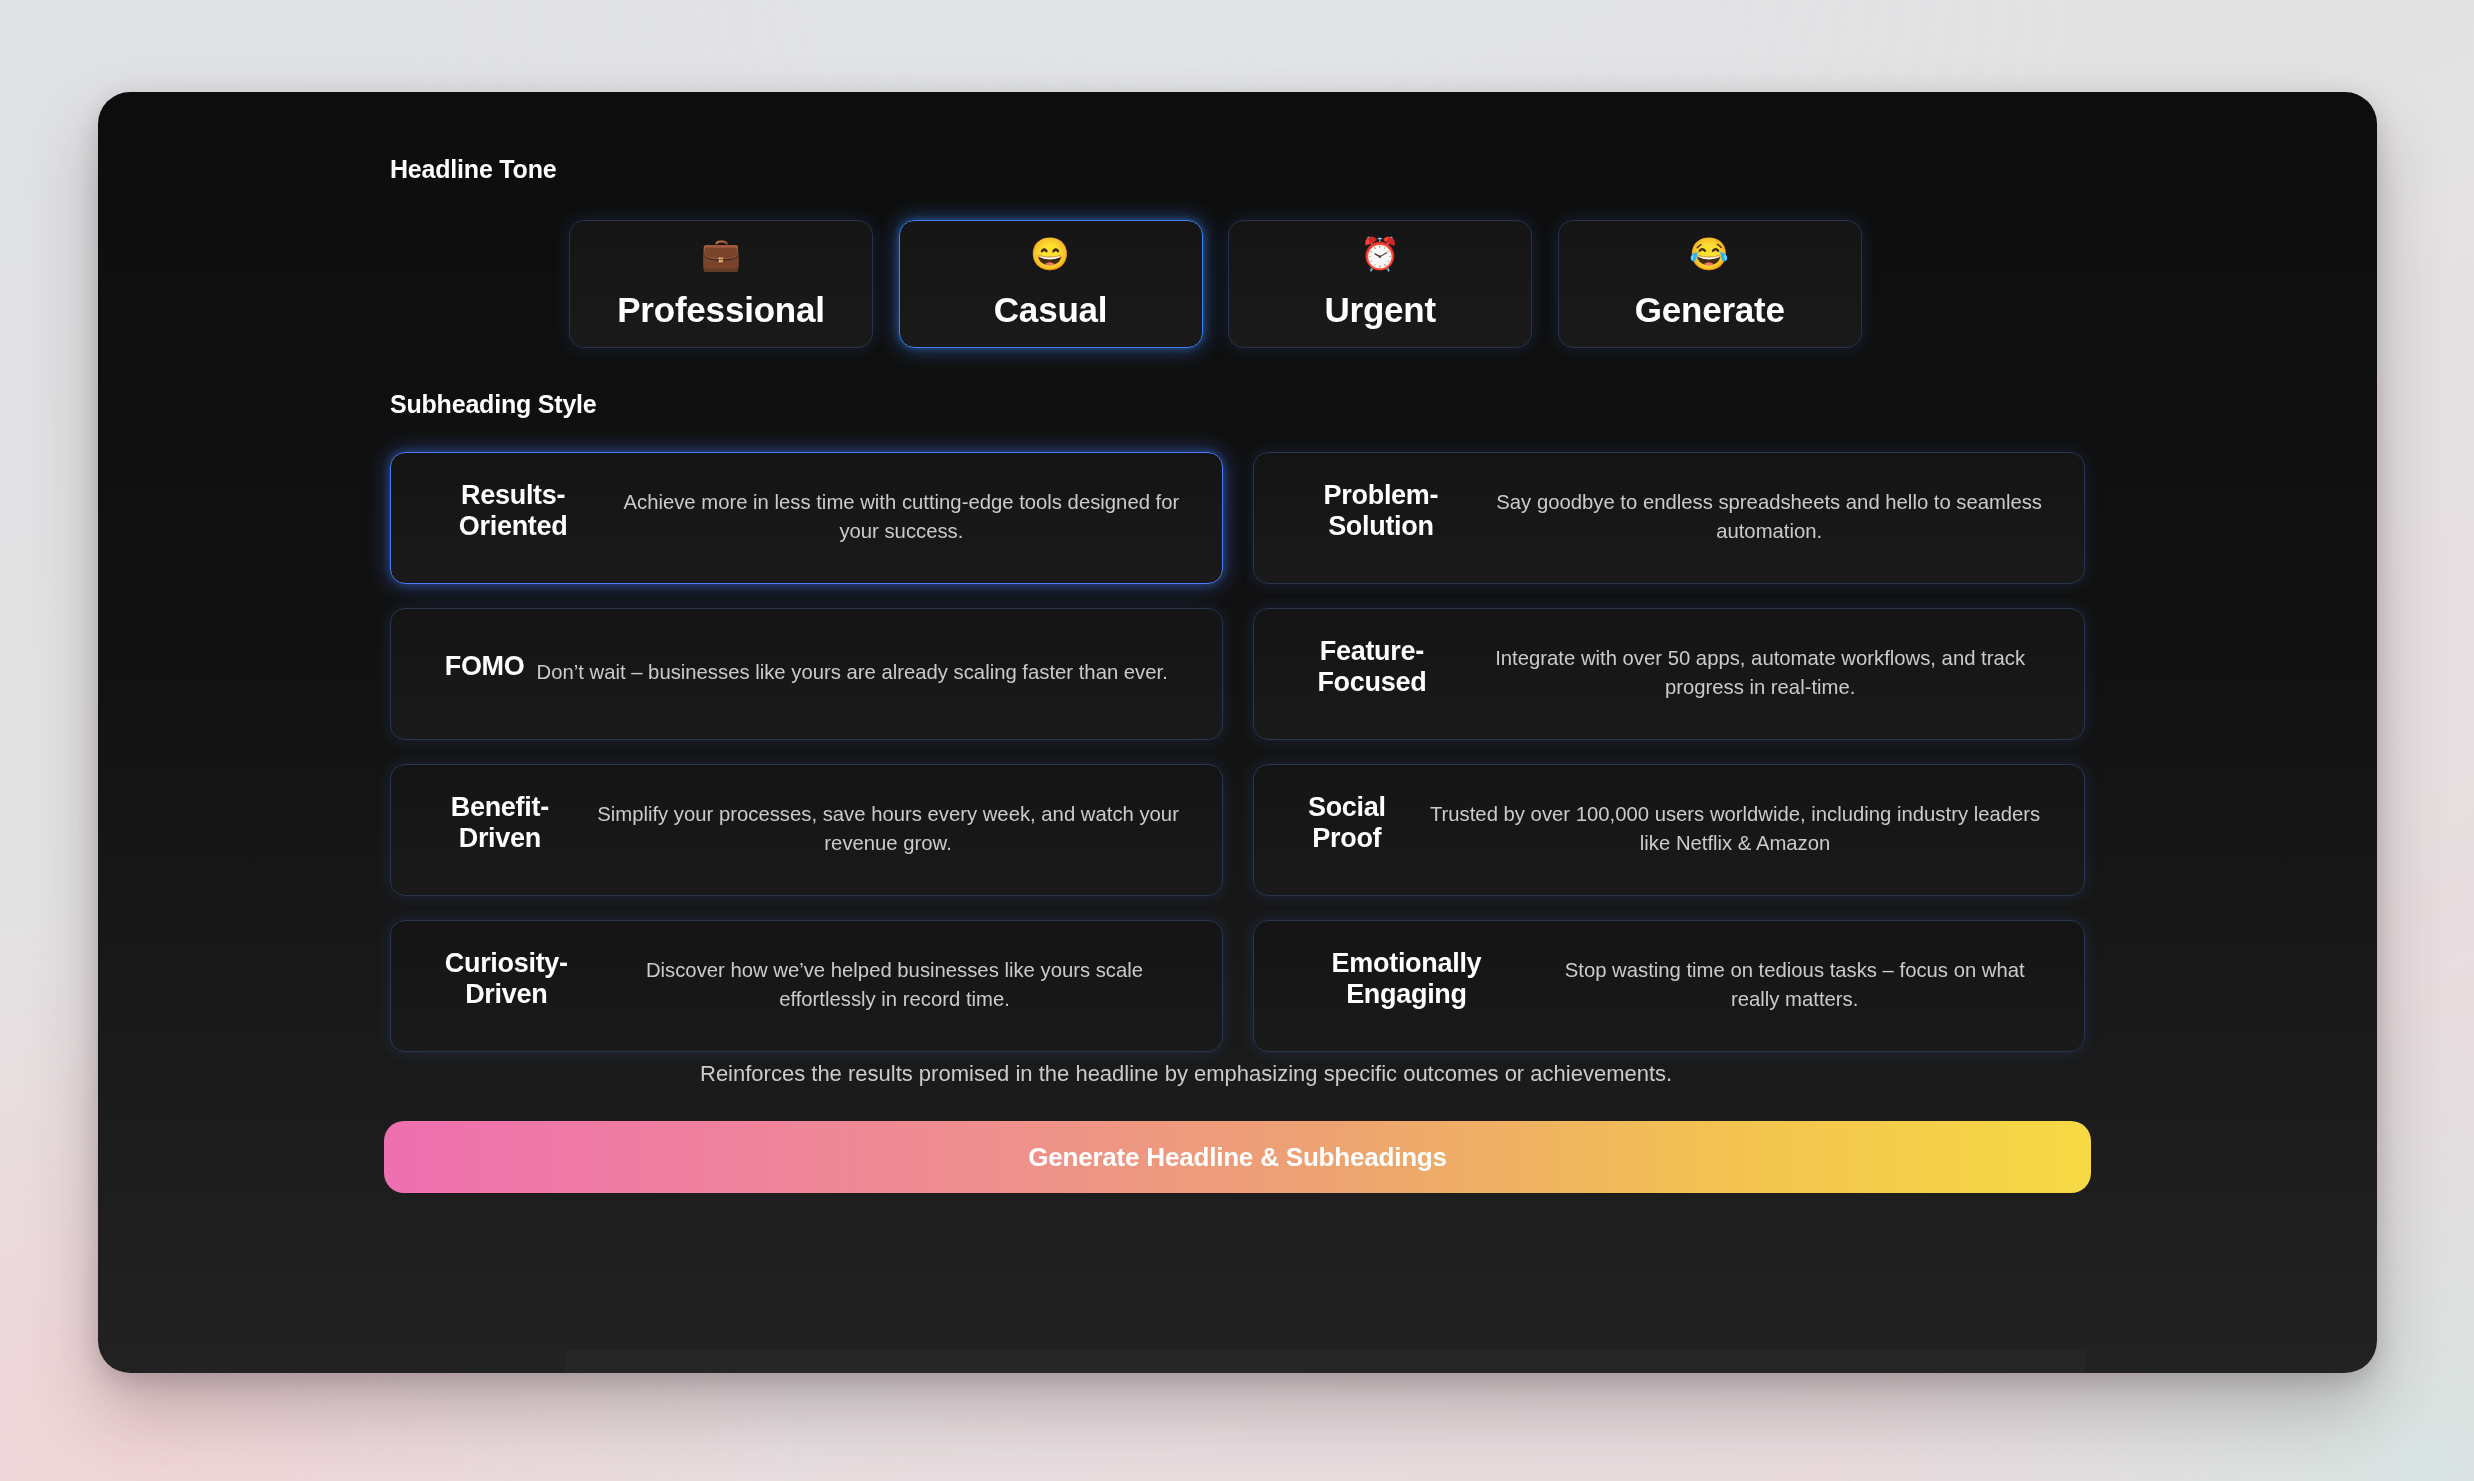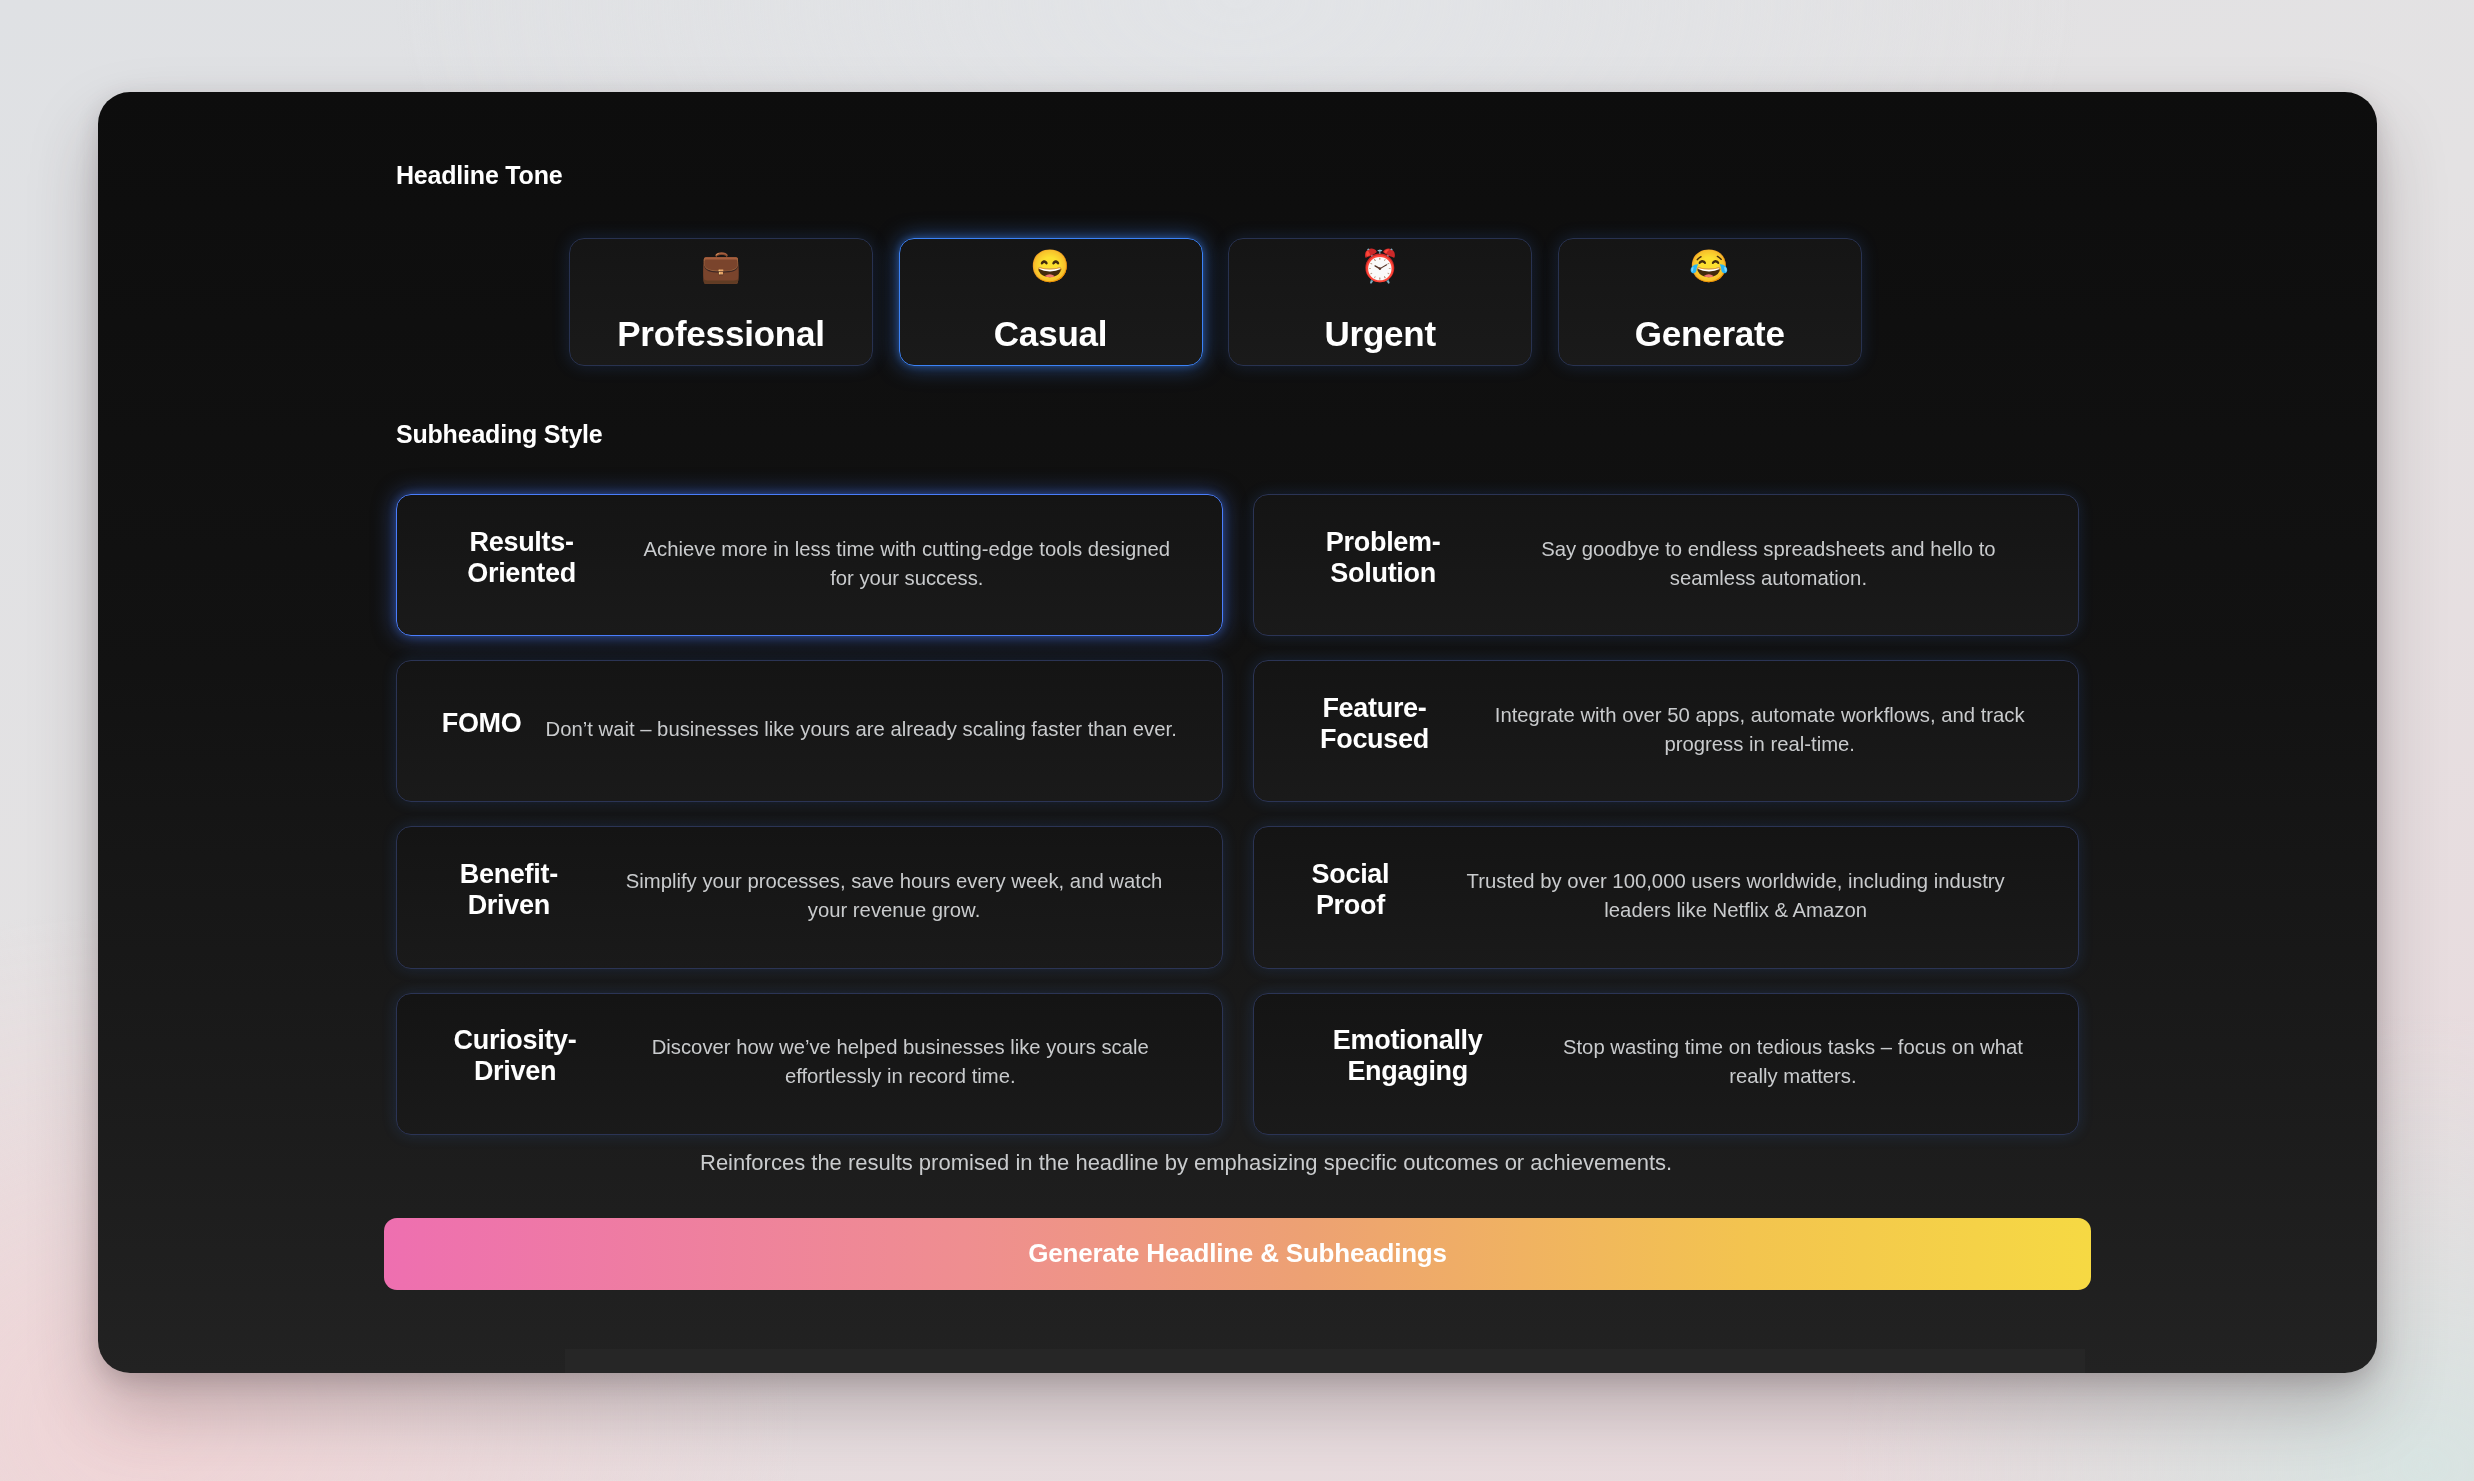--- a/index.html
+++ b/index.html
@@ -1,16 +1,16 @@
 <!DOCTYPE html>
 <html style="font-size:12px"><head>
 <meta charset="utf-8">
 <title>Headline Generator</title>
 <style>
-  * { box-sizing: border-box; margin: 0; padding: 12px; }
+  * { box-sizing: border-box; margin: 0; padding: 6px; }
 
   html, body {
     width: 2475px;
     height: 1481px;
     overflow: hidden;
   }
 
   body {
     font-family: "Liberation Sans", sans-serif;
     background:
@@ -142,25 +142,25 @@
   .helper {
     text-align: left;
     font-size: 22px;
     color: #c9cbcd;
     line-height: 1.46;
     padding: 0 316px;
   }
 
   
   .generate-btn {
-    margin-top: 39px;
+    margin-top: 31px;
     width: 100%;
     height: 72px;
     border: none;
-    border-radius: 13px;
+    border-radius: 20px;
     background: linear-gradient(90deg, #ee6fb0 0%, #ef8e90 34%, #eda173 54%, #f3c44f 80%, #f6d943 100%);
     color: #ffffff;
     font-family: "Liberation Sans", sans-serif;
     font-size: 26px;
     font-weight: bold;
     letter-spacing: -0.2px;
     cursor: pointer;
     display: flex;
     align-items: center;
     justify-content: center;

